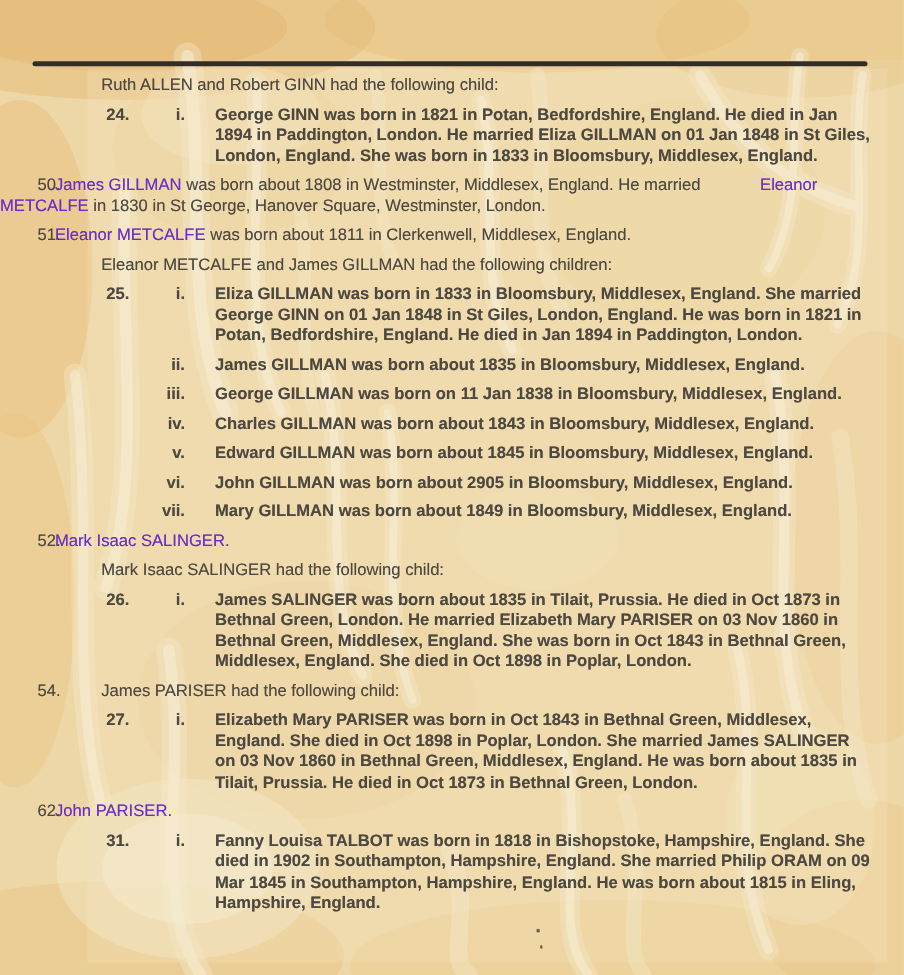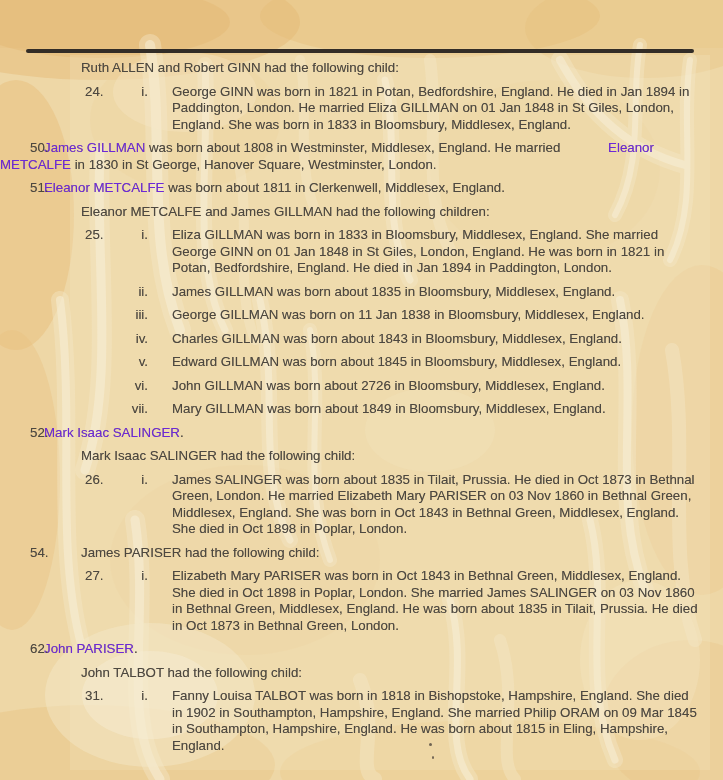--- a/index.html
+++ b/index.html
@@ -15,21 +15,21 @@
   }
   .content{
     position:absolute;top:60px;left:0;width:723px;
     color:#4d4840;font-size:13.3px;line-height:16.5px;
     text-shadow:0 0 0.5px rgba(77,72,64,0.5);
   }
   .note{margin:0 20px 7px 81px;}
   .person{position:relative;margin:0 16px 7px 0;}
   .pnum{position:absolute;left:30px;top:0;}
   .person b, .ptext b{font-weight:normal;color:#6d28d9;margin-left:44px;}
-  .child{position:relative;margin:0 24px 7px 0;padding-left:172px;}
+  .child{position:relative;margin:0 24px 7px 0;padding-left:172px;font-weight:bold;}
   .cnum{position:absolute;left:85px;top:0;}
   .roman{position:absolute;left:105px;top:0;width:43px;text-align:right;}
   .speck{position:absolute;background:#6f6352;border-radius:50%;}
   .speck.s1{left:429px;top:743px;width:3px;height:3px;}
   .speck.s2{left:432px;top:756px;width:2px;height:3px;}
 </style>
 </head>
 <body>
 
 <svg class="bg" width="723" height="780" viewBox="0 0 723 780" xmlns="http://www.w3.org/2000/svg" aria-hidden="true">
@@ -149,21 +149,21 @@
     <div class="ctext">Charles GILLMAN was born about 1843 in Bloomsbury, Middlesex, England.</div>
   </div>
   <div class="child">
     <span class="cnum"></span>
     <span class="roman">v.</span>
     <div class="ctext">Edward GILLMAN was born about 1845 in Bloomsbury, Middlesex, England.</div>
   </div>
   <div class="child">
     <span class="cnum"></span>
     <span class="roman">vi.</span>
-    <div class="ctext">John GILLMAN was born about 2726 in Bloomsbury, Middlesex, England.</div>
+    <div class="ctext">John GILLMAN was born about 2905 in Bloomsbury, Middlesex, England.</div>
   </div>
   <div class="child">
     <span class="cnum"></span>
     <span class="roman">vii.</span>
     <div class="ctext">Mary GILLMAN was born about 1849 in Bloomsbury, Middlesex, England.</div>
   </div>
 
   <div class="person">
     <span class="pnum">52.</span>
     <div class="ptext"><b>Mark Isaac SALINGER</b><span>.</span></div>
@@ -187,21 +187,20 @@
     <span class="cnum">27.</span>
     <span class="roman">i.</span>
     <div class="ctext">Elizabeth Mary PARISER was born in Oct 1843 in Bethnal Green, Middlesex, England. She died in Oct 1898 in Poplar, London. She married James SALINGER on 03 Nov 1860 in Bethnal Green, Middlesex, England. He was born about 1835 in Tilait, Prussia. He died in Oct 1873 in Bethnal Green, London.</div>
   </div>
 
   <div class="person">
     <span class="pnum">62.</span>
     <div class="ptext"><b>John PARISER</b><span>.</span></div>
   </div>
 
-  <div class="note">John TALBOT had the following child:</div>
 
   <div class="child">
     <span class="cnum">31.</span>
     <span class="roman">i.</span>
     <div class="ctext">Fanny Louisa TALBOT was born in 1818 in Bishopstoke, Hampshire, England. She died in 1902 in Southampton, Hampshire, England. She married Philip ORAM on 09 Mar 1845 in Southampton, Hampshire, England. He was born about 1815 in Eling, Hampshire, England.</div>
   </div>
 
 </div>
 
 <div class="speck s1"></div>

